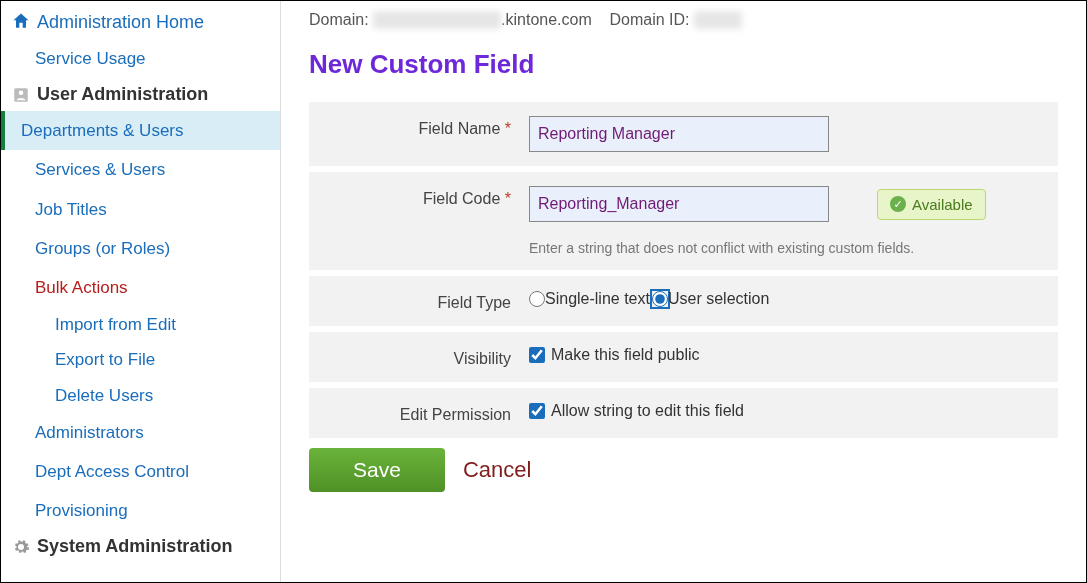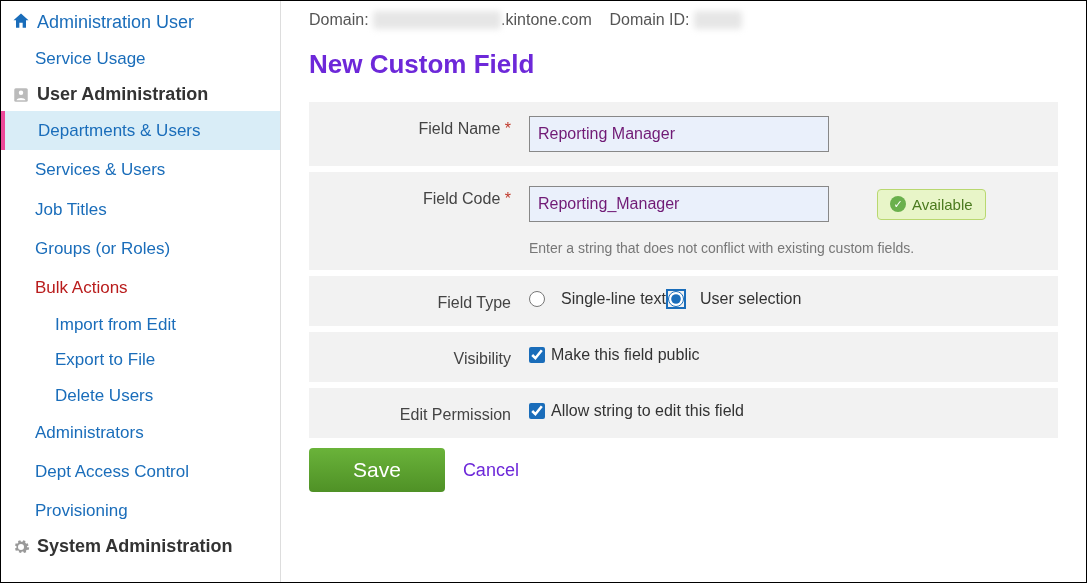--- a/index.html
+++ b/index.html
@@ -39,22 +39,22 @@
 .nav-item {
   display: block;
   padding: 6px 10px 6px 34px;
   font-size: 17px;
   color: #1a6dba;
   text-decoration: none;
   line-height: 1.6;
 }
 .nav-item.active {
   background: #d9edf7;
-  border-left: 4px solid #ec4899;
-  padding-left: 33px;
+  border-left: 4px solid #15803d;
+  padding-left: 16px;
 }
 .nav-item.non-link { color: #b91c1c; }
 .nav-subitem {
   display: block;
   padding: 4px 10px 4px 54px;
   font-size: 17px;
   color: #1a6dba;
   line-height: 1.6;
 }
 .home-link {
@@ -146,21 +146,21 @@
   width: 16px; height: 16px;
   background: #6ab04c;
   border-radius: 50%;
   display: inline-flex;
   align-items: center;
   justify-content: center;
   color: #fff;
   font-size: 11px;
 }
 .radio-group { display: flex; align-items: center; gap: 2px; }
-.radio-option { display: inline-flex; align-items: center; gap: 16px; font-size: 16px; color: #333; }
+.radio-option { display: inline-flex; align-items: center; gap: 0; font-size: 16px; color: #333; }
 input[type="radio"] { width: 16px; height: 16px; accent-color: #1a6dba; }
 input[type="radio"].selected-outline { outline: 2px solid #1a6dba; }
 input[type="checkbox"] { width: 16px; height: 16px; accent-color: #1a6dba; }
 .checkbox-option { display: inline-flex; align-items: center; gap: 6px; font-size: 16px; color: #333; }
 .button-row {
   display: flex;
   align-items: center;
   gap: 18px;
   margin-top: 10px;
 }
@@ -168,37 +168,37 @@
   background: #5aa02c;
   background: linear-gradient(#6ab33a, #4f9126);
   color: #fff;
   border: none;
   border-radius: 4px;
   padding: 10px 44px;
   font-size: 21px;
   cursor: pointer;
 }
 .btn-cancel {
-  color: #6d28d9;
-  font-size: 18px;
+  color: #7f1d1d;
+  font-size: 22px;
   cursor: pointer;
 }
 </style>
 </head>
 <body>
 
 <div class="layout">
   <nav class="sidebar">
     <div class="home-link">
       <span class="icon">
         <svg viewBox="0 0 24 24" width="20" height="20" fill="currentColor">
             <path d="M12 3l9 8h-3v9h-4v-6H10v6H6v-9H3z"></path>
           </svg>
       </span>
-      <span>Administration User</span>
+      <span>Administration Home</span>
     </div>
     <a class="nav-item">Service Usage</a>
 
     <div class="nav-section-header">
       <span class="icon">
         <svg viewBox="0 0 24 24" width="18" height="18" fill="currentColor">
             <rect x="3" y="3" width="18" height="18" rx="2" fill="#bbb"></rect>
             <circle cx="12" cy="9" r="3" fill="#fff"></circle>
             <path d="M6 19c1-4 11-4 12 0" fill="#fff"></path>
           </svg>

